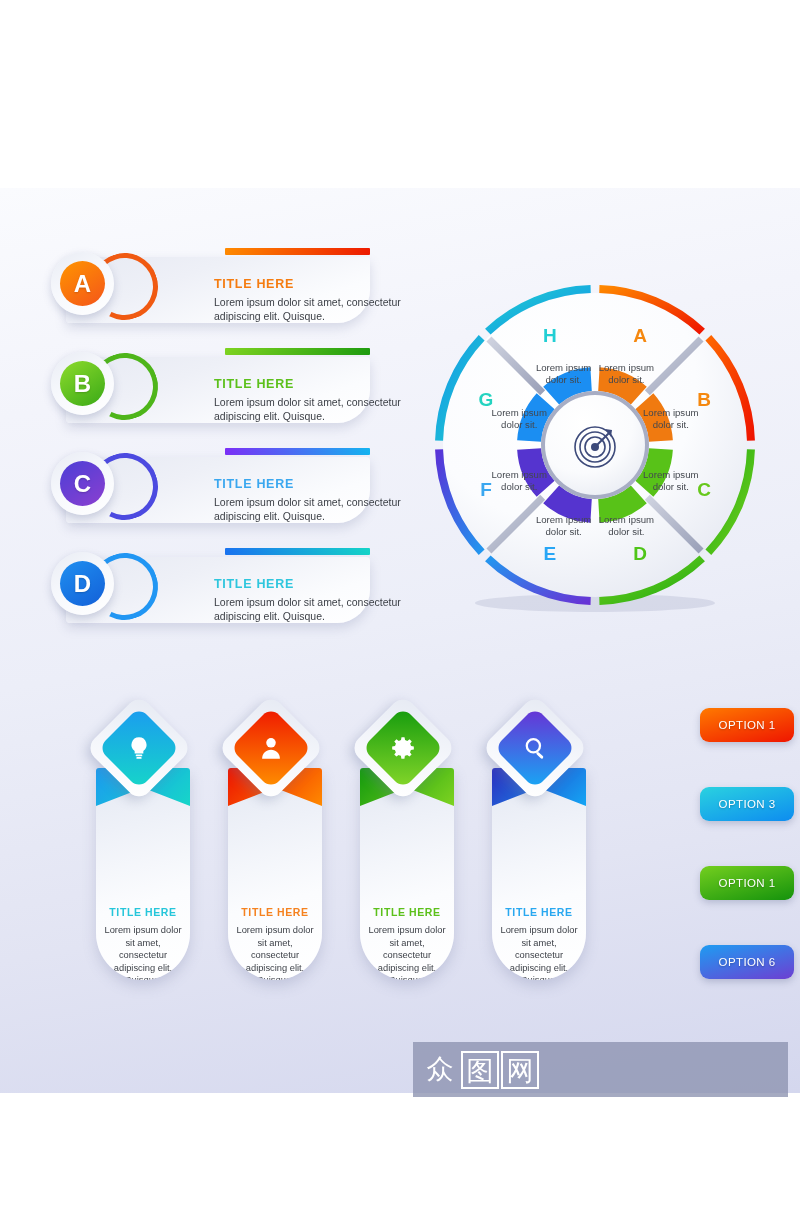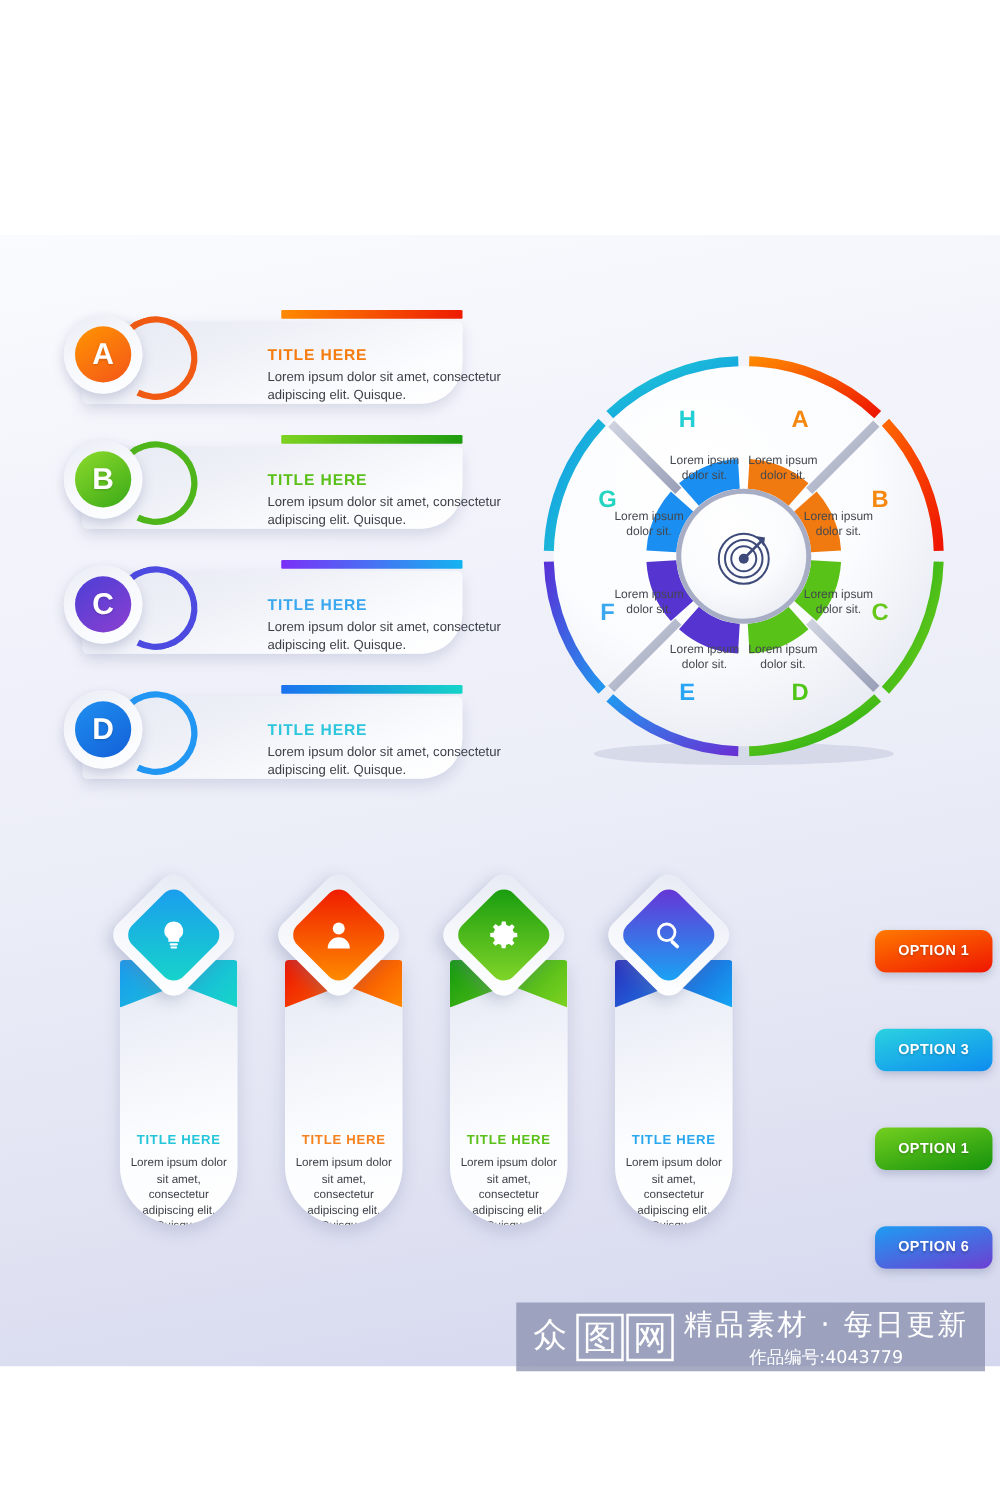--- a/index.html
+++ b/index.html
@@ -232,25 +232,24 @@
     position: absolute;
     left: 0;
     width: 94px;
     height: 34px;
     border-radius: 9px;
     display: flex;
     align-items: center;
     justify-content: center;
     color: #fff;
     font-size: 11.5px;
-    font-weight: bold;
+    font-weight: normal;
     letter-spacing: 0.4px;
     text-shadow: 0 1px 2px rgba(0,0,0,0.25);
     box-shadow: 0 3px 7px rgba(90,100,140,0.3);
-    margin-top: 36px;
   }
 
   
   #watermark {
     position: absolute;
     left: 413px;
     top: 1042px;
     width: 375px;
     height: 55px;
     background: rgba(140,146,175,0.78);
@@ -539,17 +538,13 @@
     </div>
 
 </div>
 
 <div id="watermark">
   <div id="wm-logo">
       <div class="wm-glyph noborder">众</div>
       <div class="wm-glyph">图</div>
       <div class="wm-glyph">网</div>
     </div>
-  <div id="wm-right">
-    <div id="wm-line1">精品素材 · 每日更新</div>
-    <div id="wm-line2">作品编号:4043779</div>
-  </div>
 </div>
 
 </body></html>

